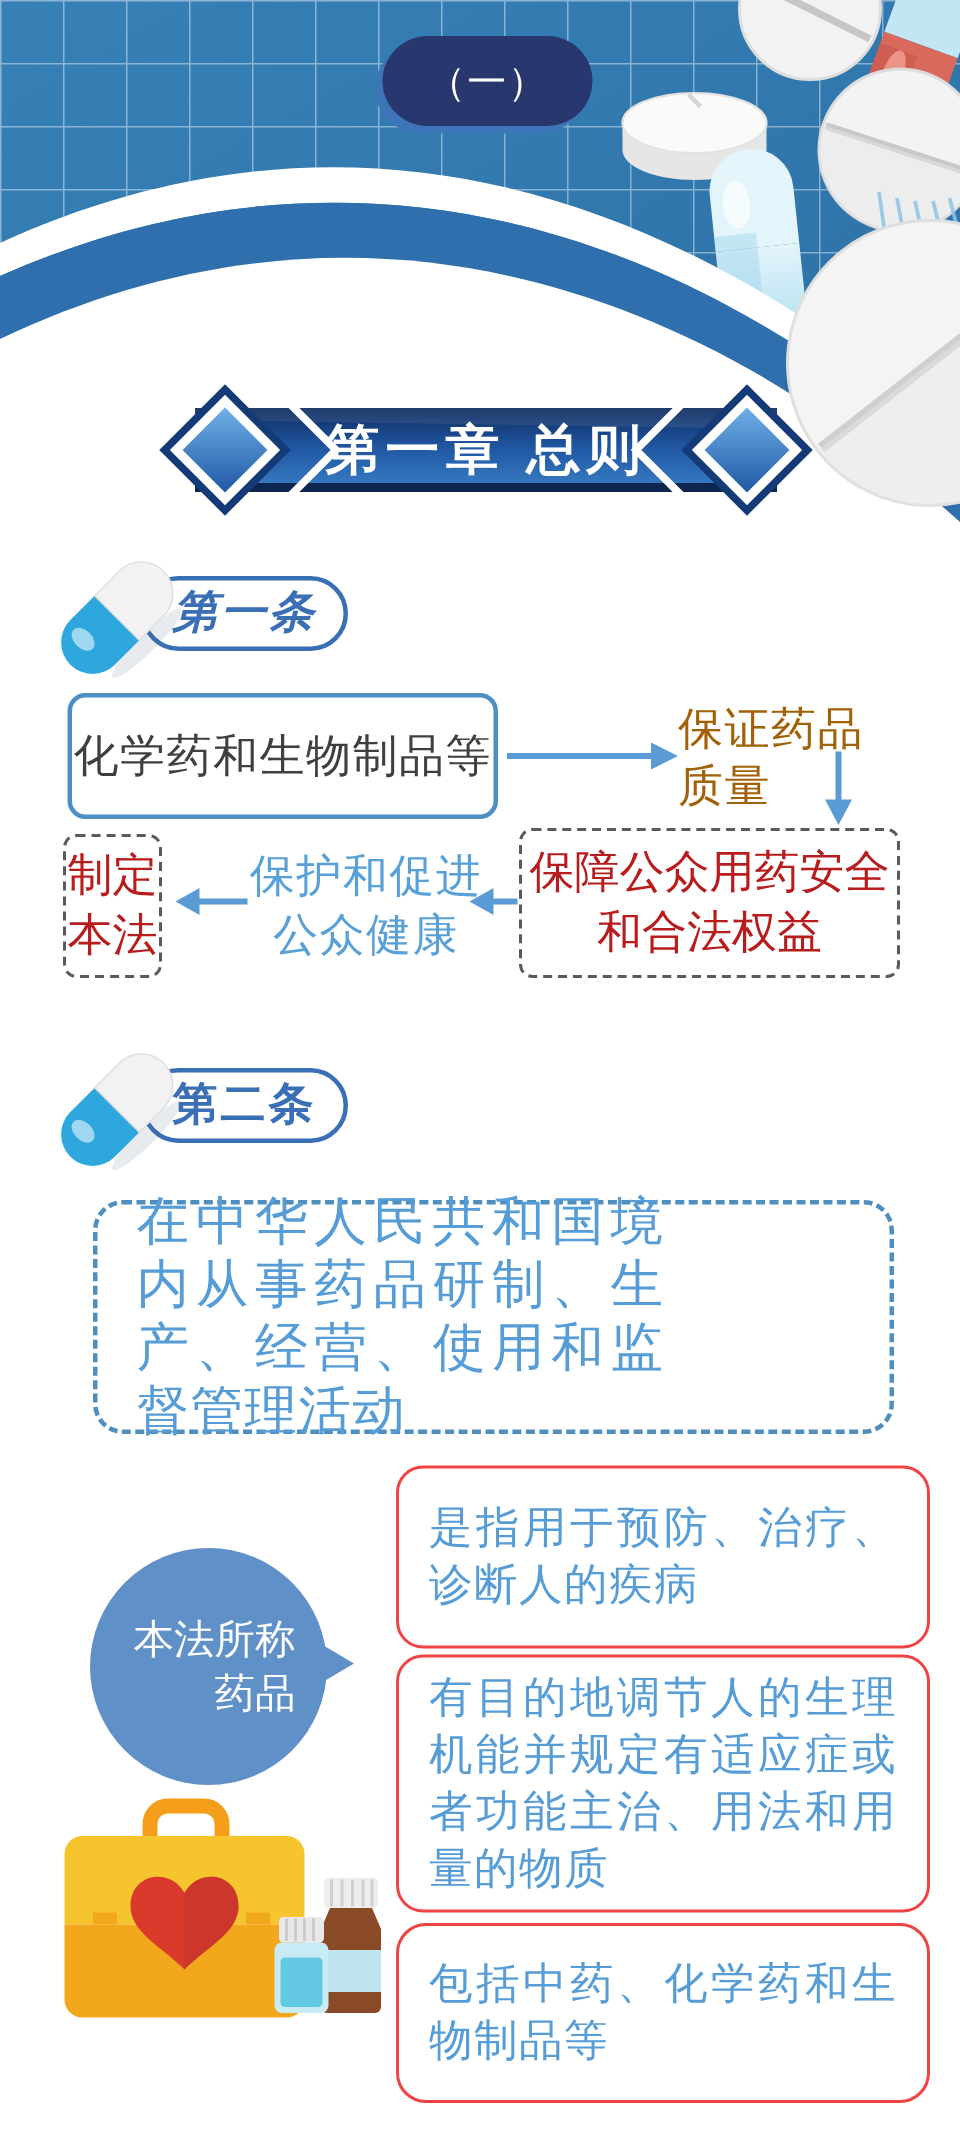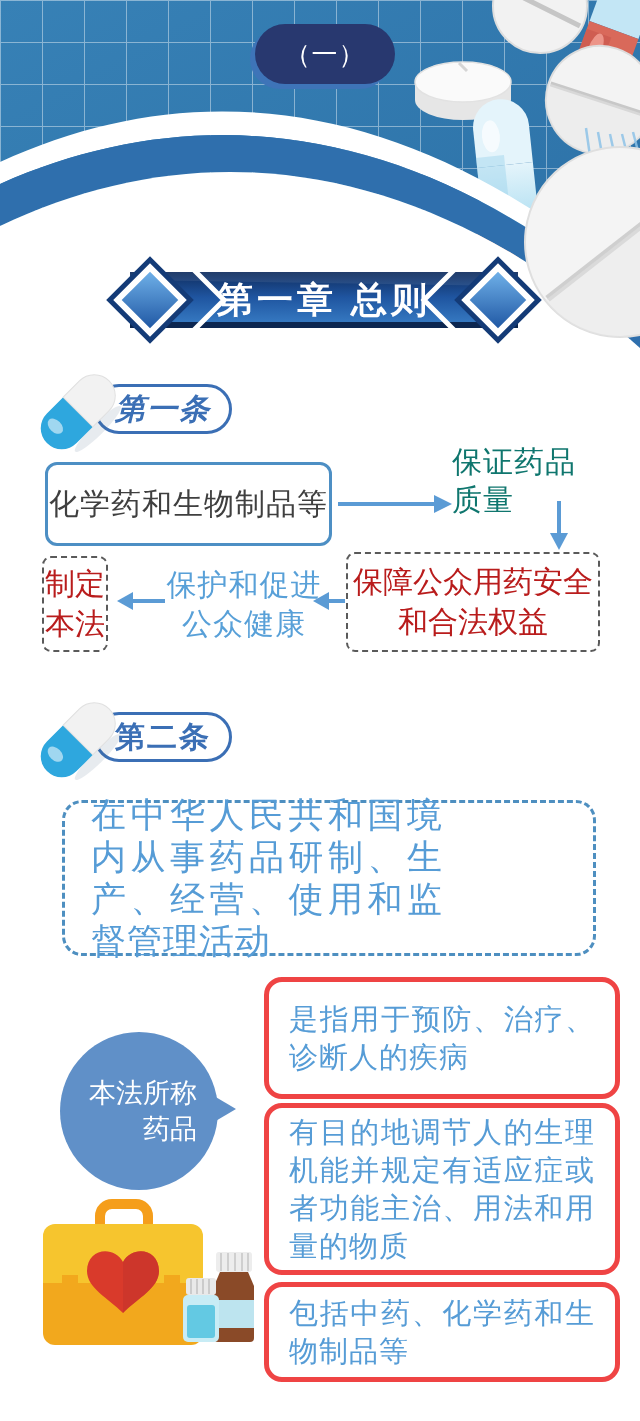--- a/index.html
+++ b/index.html
@@ -33,21 +33,21 @@
   .capsule-icon-1 { left:34px; top:364px; }
   .capsule-icon-2 { left:34px; top:692px; }
 
   
   .flow-start-box {
     left:45px; top:462px; width:287px; height:84px;
     border:3px solid #4D8FC4; border-radius:12px; background:#fff;
     color:#3F3F3F; font-size:30px; letter-spacing:1px;
     display:flex; align-items:center; justify-content:center;
   }
-  .flow-quality { left:452px; top:443px; width:130px; color:#0f766e; font-size:30px; line-height:38px; letter-spacing:1px; }
+  .flow-quality { left:452px; top:468px; width:130px; color:#a16207; font-size:30px; line-height:38px; letter-spacing:1px; }
   .dashed-box { border:2px dashed #5a5a5a; border-radius:9px; background:#fff; color:#b91c1c; display:flex; align-items:center; justify-content:center; text-align:center; }
   .flow-enact { left:42px; top:556px; width:66px; height:96px; font-size:30px; line-height:40px; }
   .flow-safety { left:346px; top:552px; width:254px; height:100px; font-size:30px; line-height:40px; letter-spacing:0; }
   .flow-health { left:166px; top:565px; width:156px; color:#58A0D8; font-size:30px; line-height:39px; text-align:center; letter-spacing:1px; }
   .arrow-r1 { left:336px; top:493px; }
   .arrow-d1 { left:547px; top:500px; }
   .arrow-l1 { left:311px; top:590px; }
   .arrow-l2 { left:113px; top:590px; }
 
   
@@ -69,27 +69,27 @@
     background:#6090C8; display:flex; align-items:center; justify-content:center;
   }
   .term-text { width:116px; color:#fff; font-size:27px; line-height:36px; text-align:right; }
   .term-pointer {
     left:214px; top:1096px; width:0; height:0;
     border-top:13px solid transparent; border-bottom:13px solid transparent; border-left:22px solid #6090C8;
   }
 
   .def-box {
     left:264px; width:356px; background:#fff;
-    border:5px solid #ef4444; border-radius:18px;
+    border:2px solid #ef4444; border-radius:18px;
     display:flex; align-items:center;
   }
   .def-box p { margin:0 20px; width:316px; color:#569CD6; font-size:29px; line-height:38px; letter-spacing:1px; text-align:justify; }
   .def-1 { top:977px; height:122px; }
   .def-2 { top:1103px; height:172px; }
-  .def-3 { top:1282px; height:100px; }
+  .def-3 { top:1282px; height:120px;border-radius:20px; }
 
   #kit-svg { left:38px; top:1198px; }
 </style>
 </head>
 <body>
 
 <div id="canvas">
 
   <svg class="abs" id="header-svg" width="640" height="356" viewBox="0 0 640 356">
     <defs>

